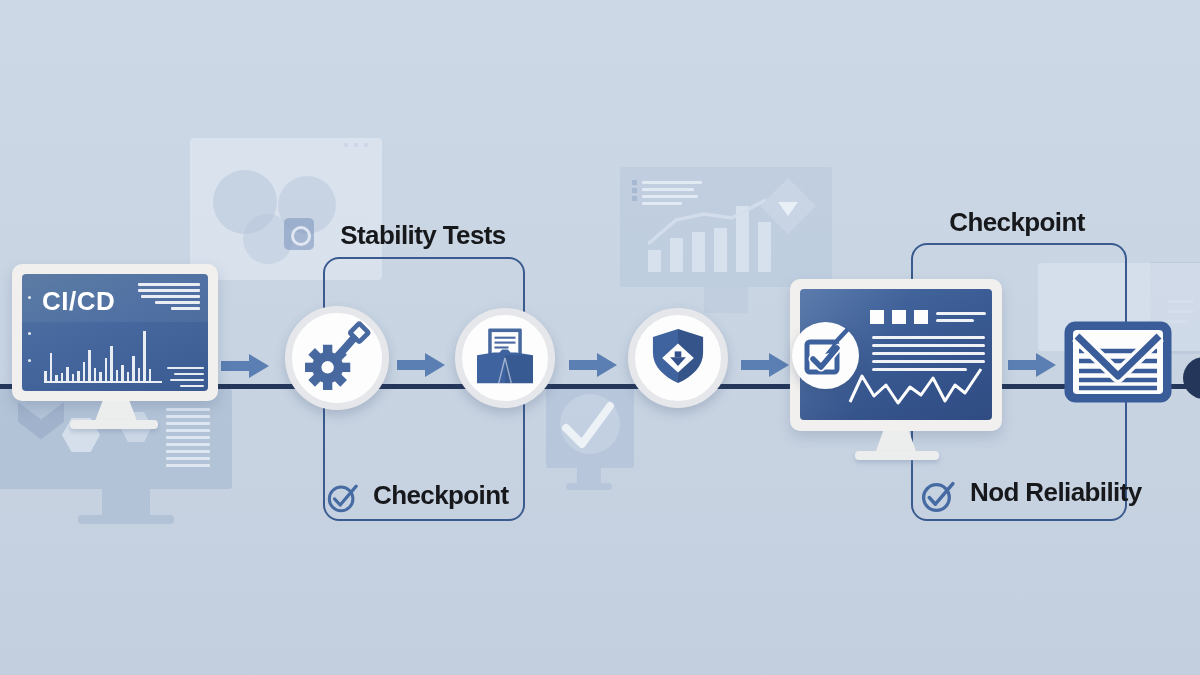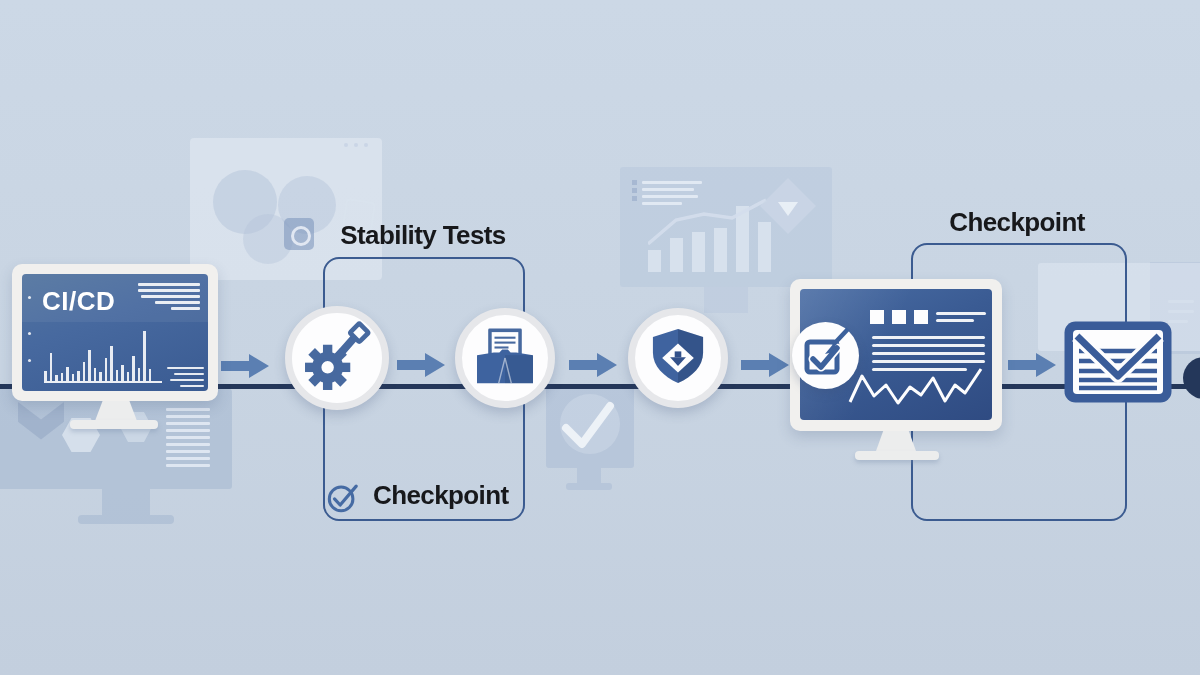--- a/index.html
+++ b/index.html
@@ -279,14 +279,21 @@
 
   <div class="abs z6 check-row" style="left:326px;top:480px;">
     <svg width="34" height="34" viewBox="0 0 36 36">
       <circle cx="16" cy="20" r="12.5" fill="none" stroke="#466ba3" stroke-width="3.2"></circle>
       <path d="M9,20 L15,26.5 L32,6.5" fill="none" stroke="#fdfdfe" stroke-width="7" stroke-linecap="round" stroke-linejoin="round" opacity="0"></path>
       <path d="M9,20 L15,26.5 L32,6.5" fill="none" stroke="#466ba3" stroke-width="3.4" stroke-linecap="round" stroke-linejoin="round"></path>
     </svg>
     <span>Checkpoint</span>
   </div>
 
+  <div class="abs z6 check-row" style="left:920px;top:477px;">
+    <svg width="37" height="37" viewBox="0 0 36 36">
+      <circle cx="16" cy="20" r="12.5" fill="none" stroke="#466ba3" stroke-width="3.2"></circle>
+      <path d="M9,20 L15,26.5 L32,6.5" fill="none" stroke="#466ba3" stroke-width="3.4" stroke-linecap="round" stroke-linejoin="round"></path>
+    </svg>
+    <span>Nod Reliability</span>
+  </div>
 
 </div>
 
 </body></html>

